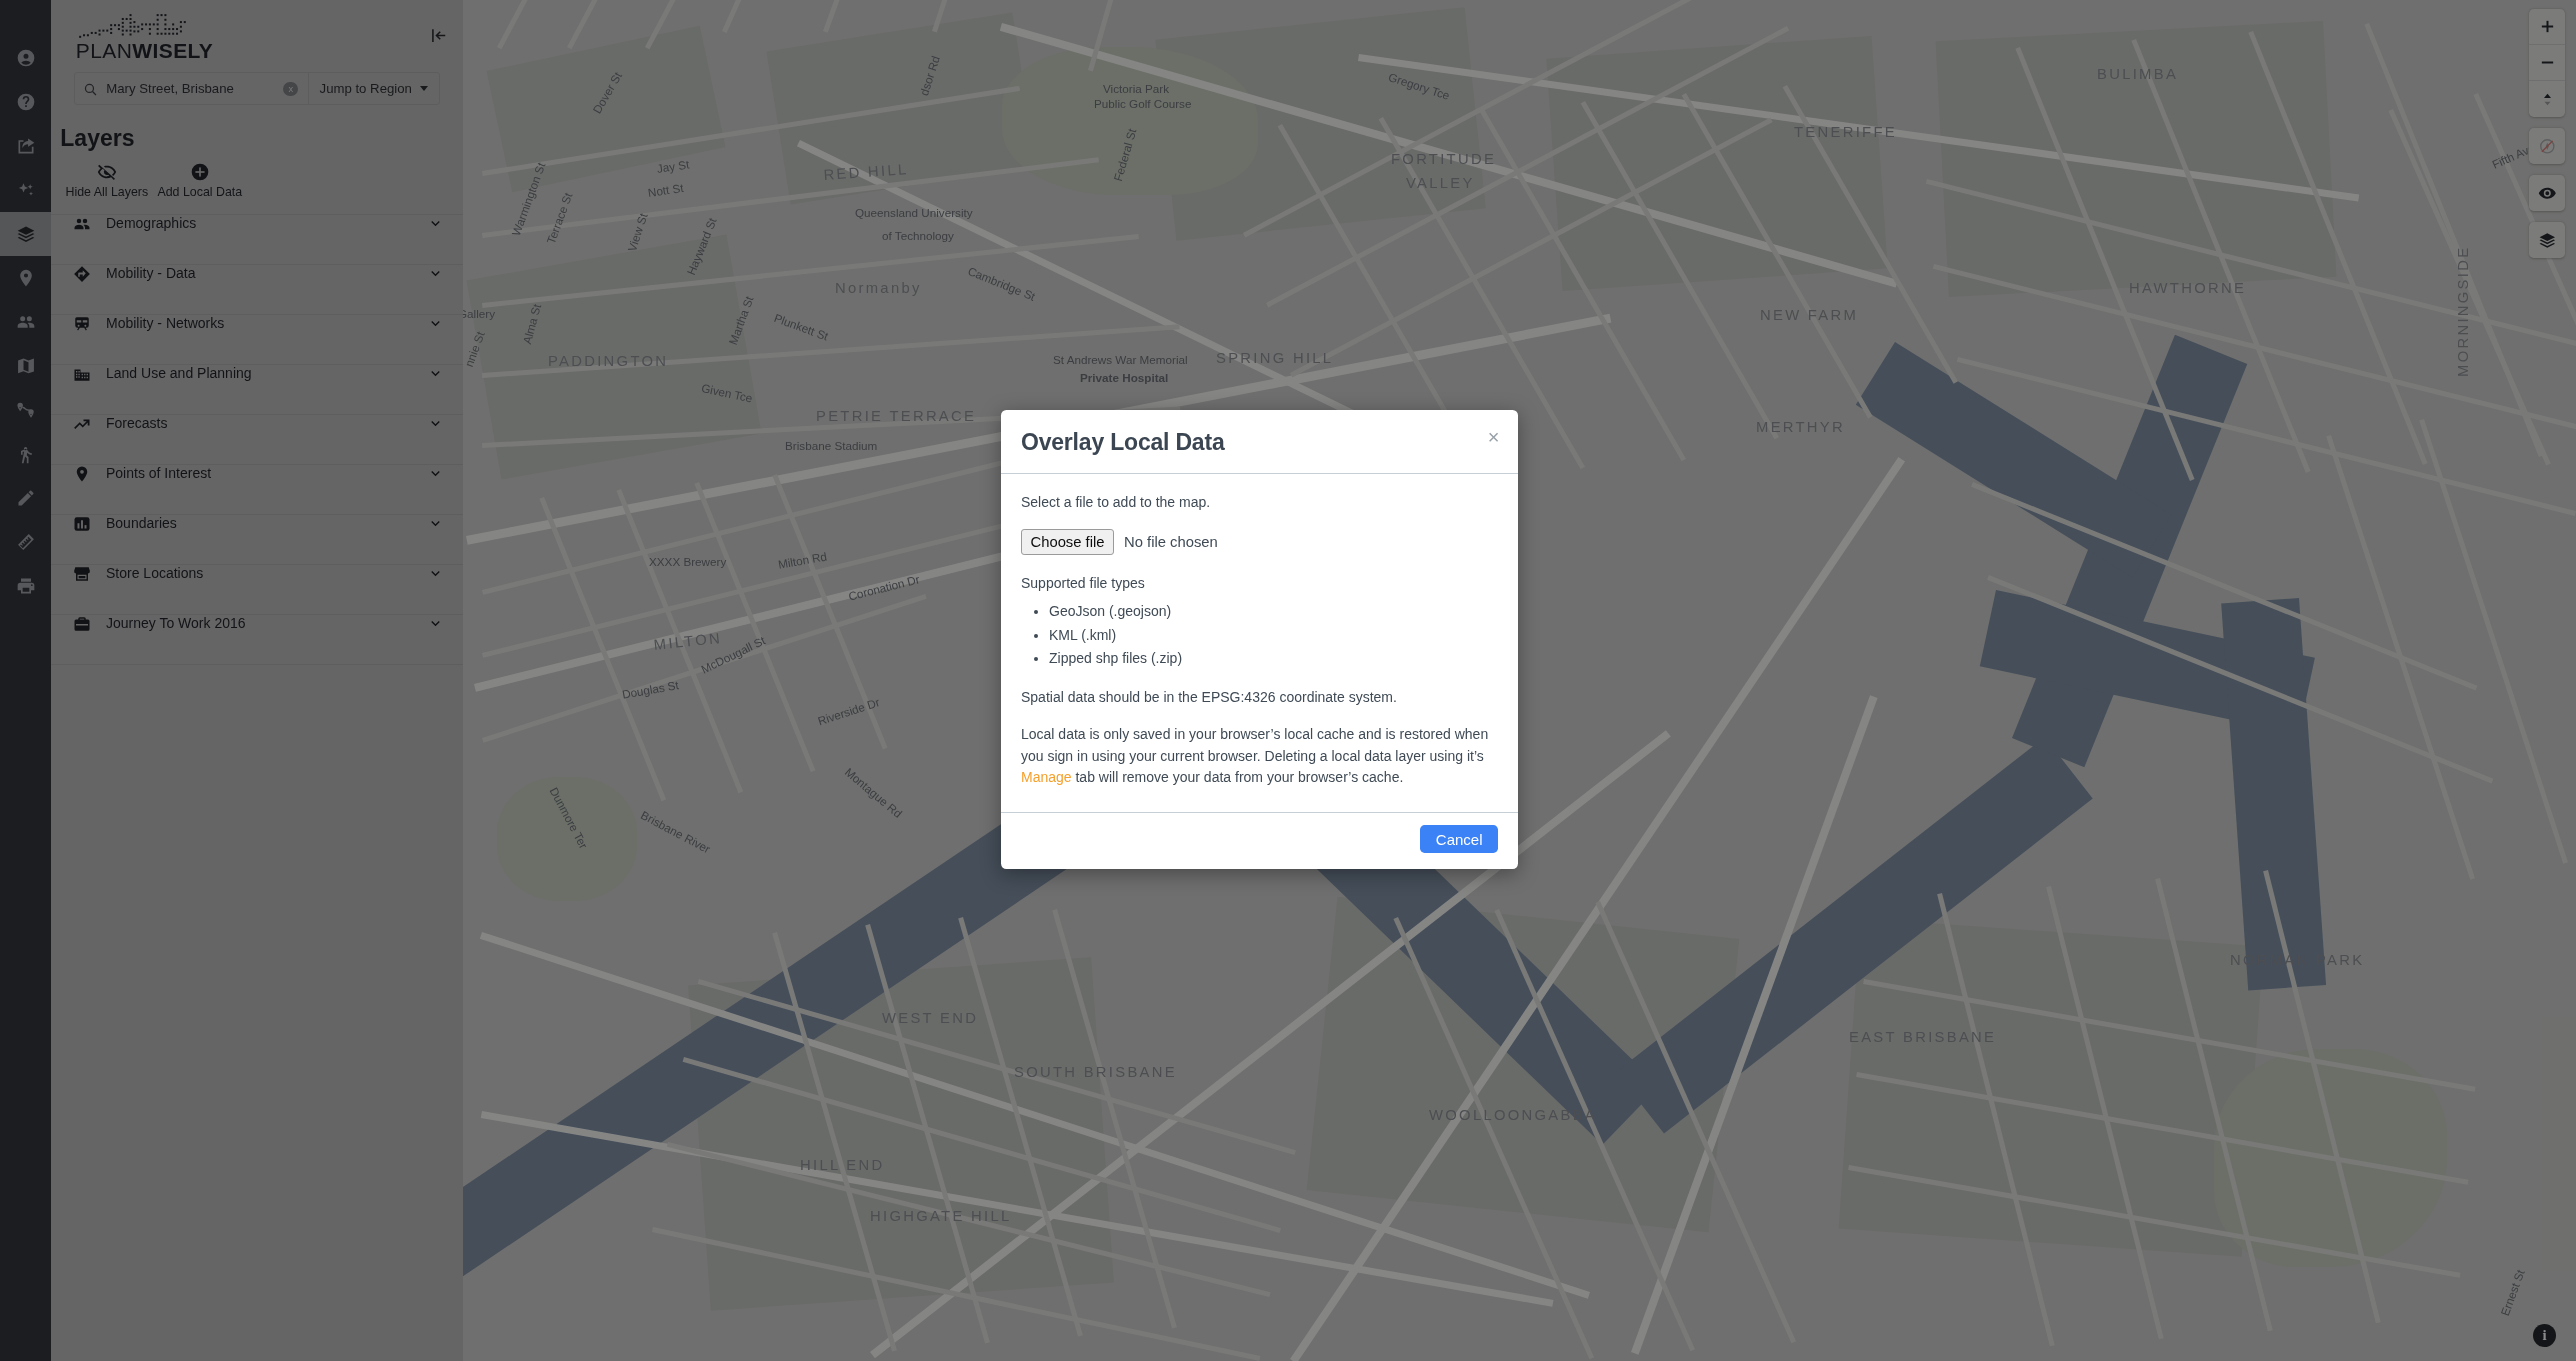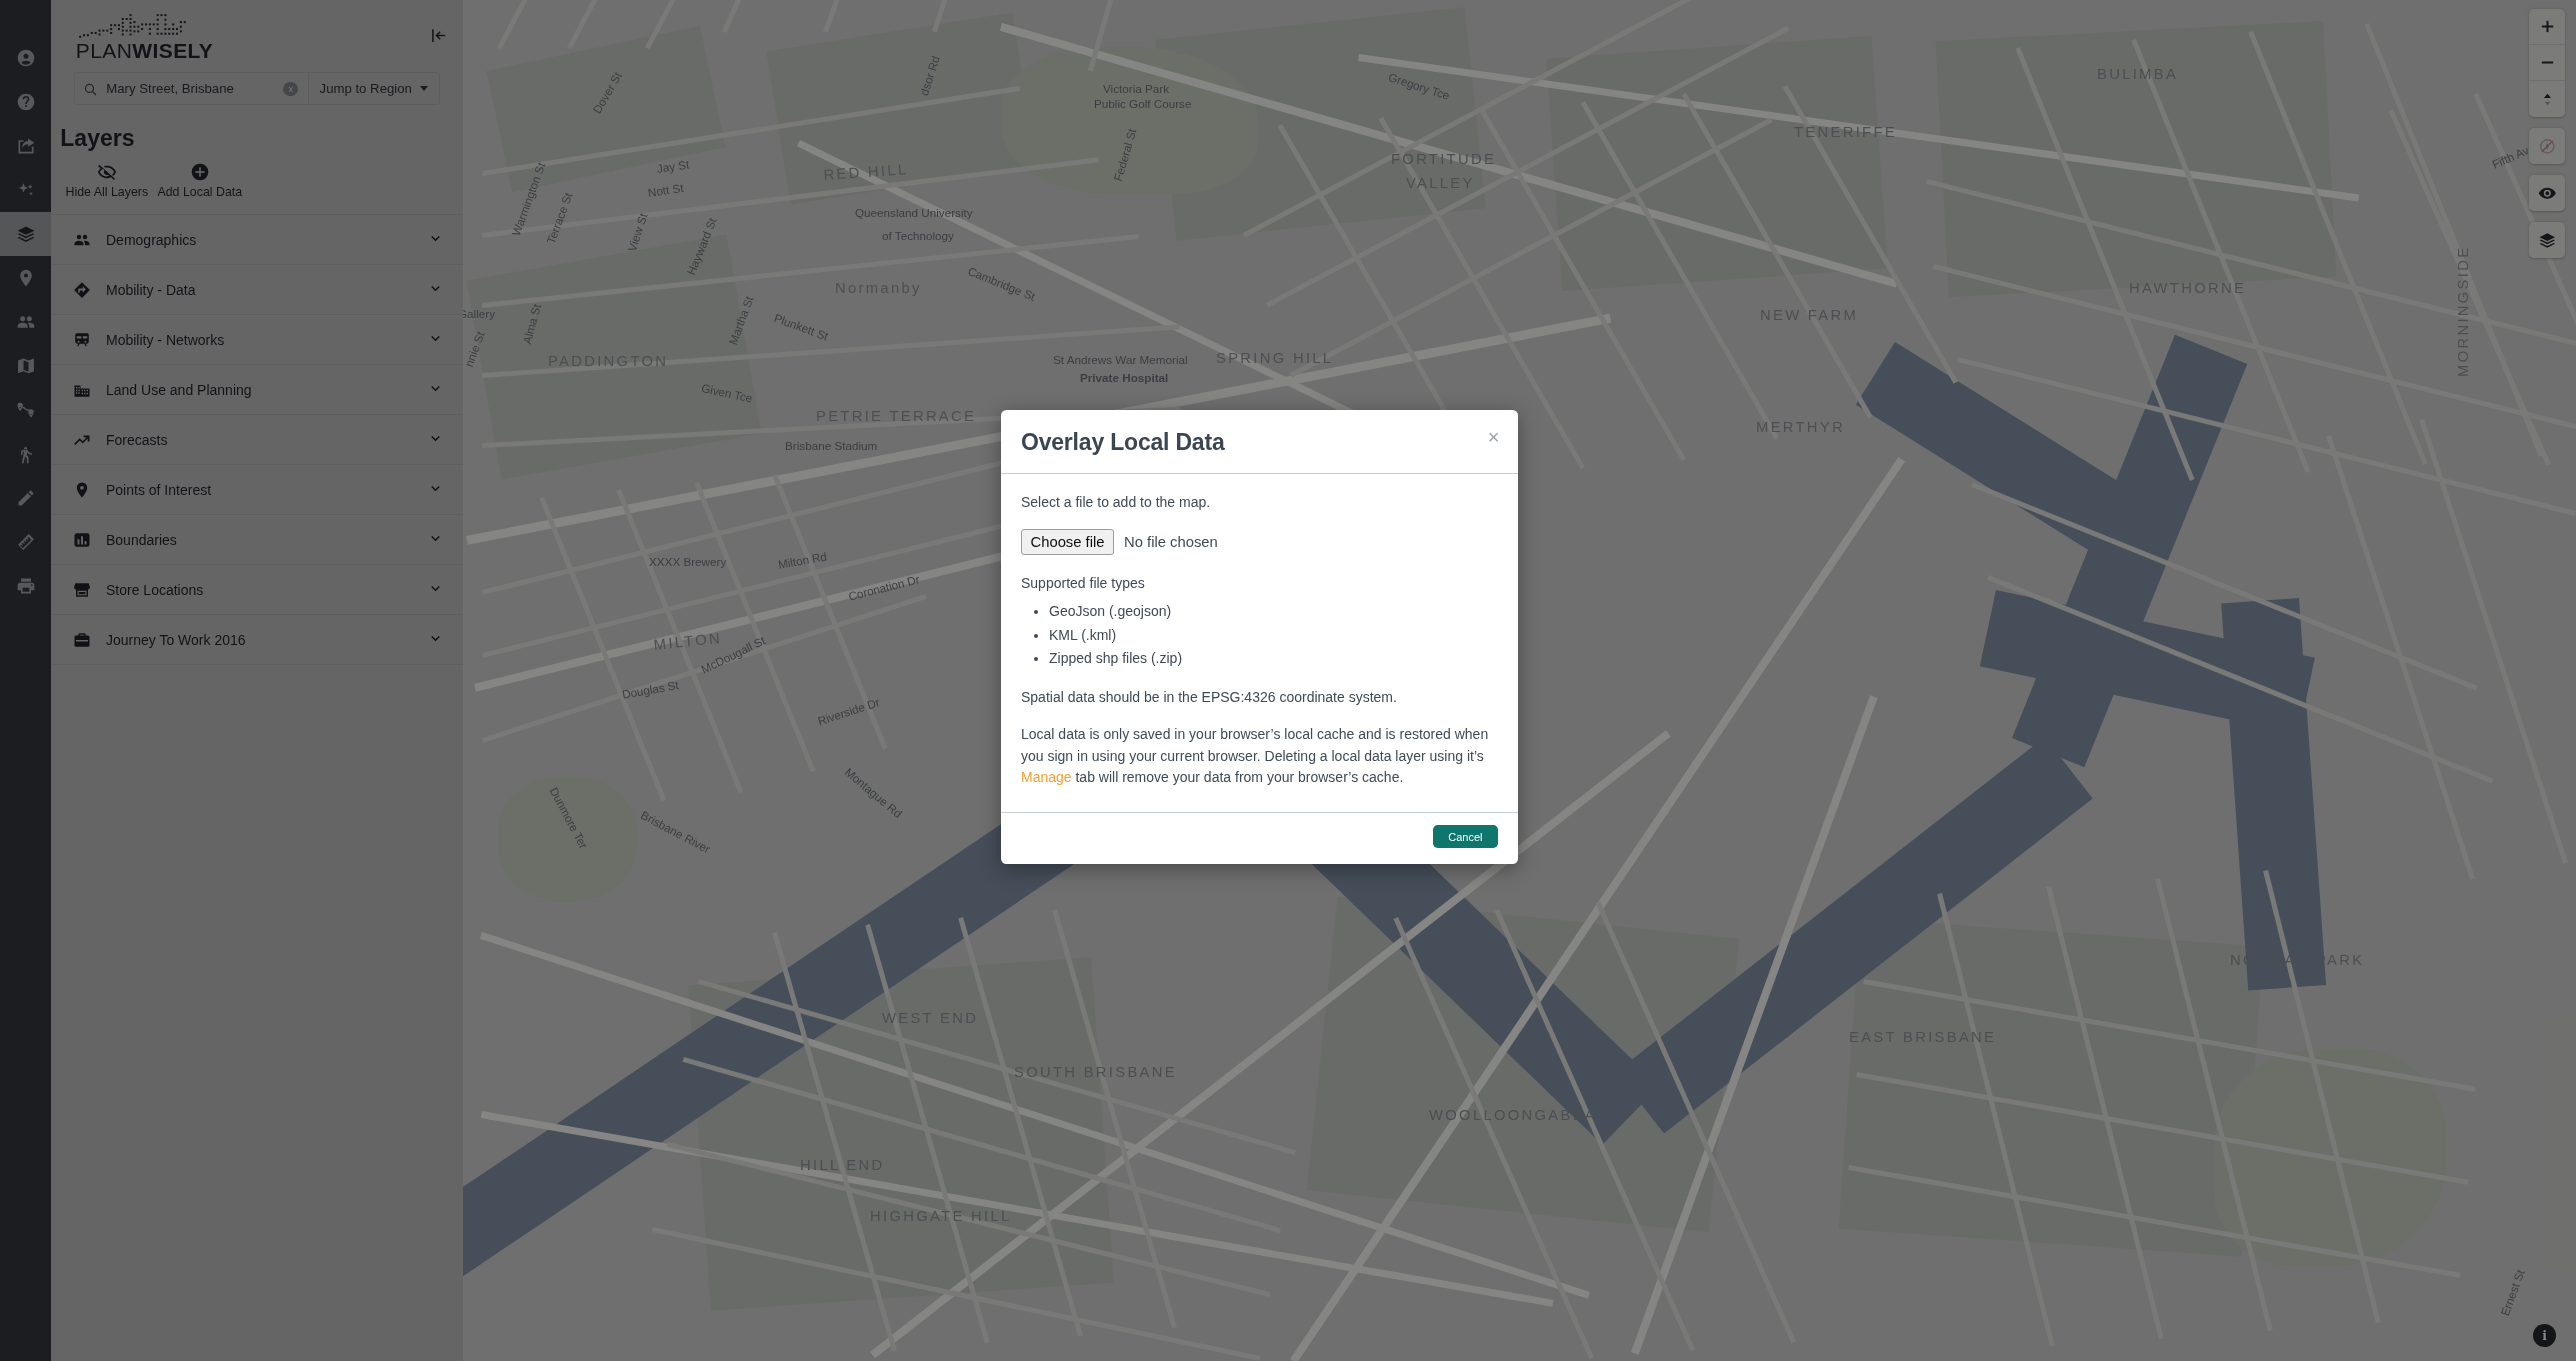--- a/index.html
+++ b/index.html
@@ -161,21 +161,21 @@
   }
   .layer-action .la-ico { height: 23px; display: flex; align-items: center; }
   .layer-action .la-ico svg { width: 20px; height: 20px; fill: #111317; }
   .layer-action .la-lbl {
     font-size: 12.4px; color: #14161a; text-align: center; line-height: 1.3;
   }
 
   #layer-list { margin-top: 14px; border-top: 0.8px solid #9b9b9b; }
   .layer-row {
     height: 50px;
-    display: flex; align-items: center;
+    display: flex; align-items: flex-start;
     padding: 0 18.6px 0 22px;
     border-bottom: 0.8px solid #9b9b9b;
     cursor: pointer;
   }
   .layer-row .lr-ico { width: 33px; display: flex; align-items: center; }
   .layer-row .lr-ico svg { width: 18px; height: 18px; fill: #0f1114; }
   .layer-row .lr-label { flex: 1; font-size: 14px; color: #111317; }
   .layer-row .lr-chev svg { width: 17px; height: 17px; fill: #0f1114; }
 
   
@@ -267,22 +267,22 @@
     font-size: 14px; color: #3f4a55; line-height: 1.65;
     list-style: disc;
   }
   .m-link { color: #f5a02e; cursor: pointer; }
   #modal-footer {
     border-top: 0.8px solid #c6ced6;
     padding: 12.4px 20px 15.5px 20px;
     display: flex; justify-content: flex-end;
   }
   #cancel-btn {
-    background: #0f766e; color: #ffffff;
-    font-size: 11px;
+    background: #3b82f6; color: #ffffff;
+    font-size: 15px;
     padding: 5.4px 15.5px;
     border: none; border-radius: 4.7px;
     cursor: pointer;
     font-family: "Liberation Sans", sans-serif;
   }
 </style>
 </head>
 <body>
 
 <div id="app">

